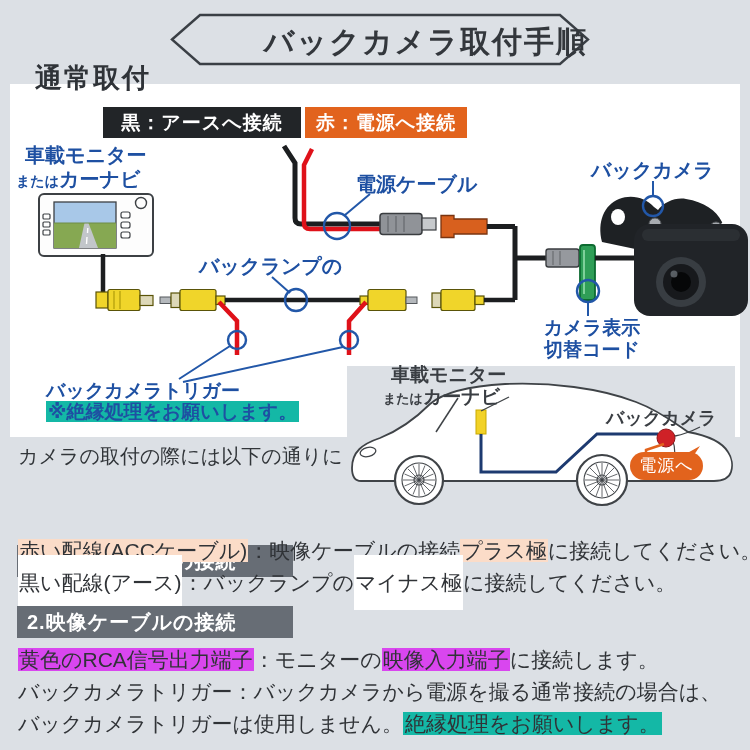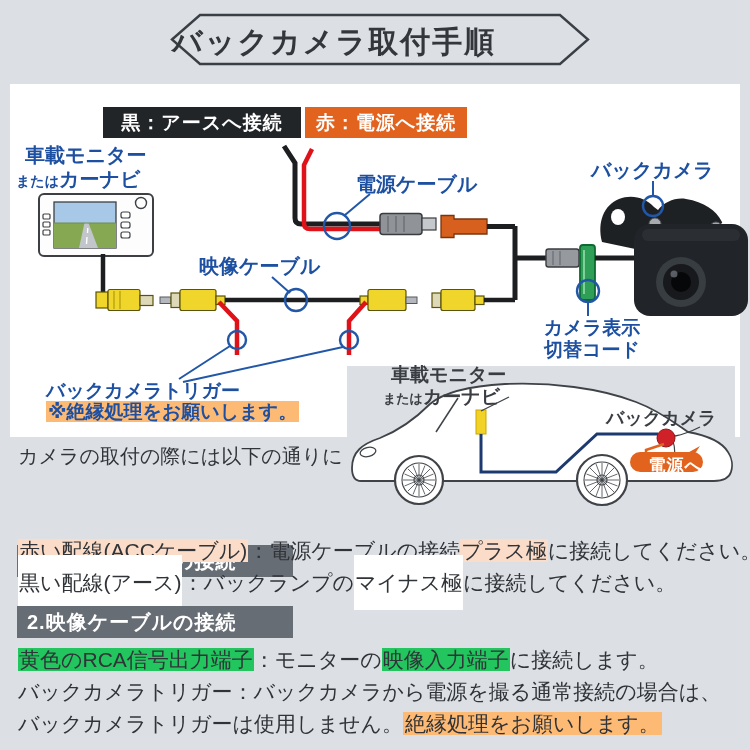--- a/index.html
+++ b/index.html
@@ -1,46 +1,46 @@
 <!DOCTYPE html>
 <html><head>
 <meta charset="utf-8">
 <style>
   html,body{margin:0;padding:0;}
   body{font-family:"Liberation Sans","DejaVu Sans",sans-serif;}
   .page{position:relative;width:750px;height:750px;background:#dce0e5;overflow:hidden;}
   .whitebox{position:absolute;left:10px;top:84px;width:730px;height:353px;background:#ffffff;}
   .diagram-svg{position:absolute;left:0;top:0;width:750px;height:750px;z-index:2;pointer-events:none;}
   .lbl{position:absolute;z-index:3;white-space:nowrap;}
-  .banner-text{left:172px;top:22px;width:416px;text-align:left;font-size:30px;font-weight:bold;color:#33373c;letter-spacing:2px;}
+  .banner-text{left:172px;top:22px;width:416px;text-align:right;font-size:30px;font-weight:bold;color:#33373c;letter-spacing:2px;}
   .heading{left:35px;top:60px;font-size:27px;font-weight:bold;color:#2f3338;letter-spacing:2px;}
   .tag{height:31px;line-height:31px;text-align:center;color:#ffffff;font-size:19px;font-weight:bold;letter-spacing:1px;}
   .tag-black{left:103px;top:107px;width:198px;background:#222528;}
   .tag-red{left:305px;top:107px;width:162px;background:#e2631d;}
   .blue{color:#1e50a2;font-weight:bold;}
   .mon-label{left:16px;top:144px;line-height:22px;}
   .mon-label .big{font-size:20px;}
   .mon-label .small{font-size:14px;}
   .pw-label{left:356px;top:171px;font-size:20px;}
   .bc-label{left:591px;top:157px;font-size:20px;}
   .vc-label{left:199px;top:253px;font-size:20px;}
   .sw-label{left:536px;top:317px;width:112px;text-align:center;font-size:19px;line-height:22px;}
   .tr-label{left:46px;top:378px;font-size:19px;}
   .tr-note{left:46px;top:399px;font-size:19px;}
-  .hl-green{background:#fdba74;padding:0 2px;}
+  .hl-green{background:#14b8a6;padding:0 2px;}
   .hl-pink{background:#fbdcc8;padding:0 1px;}
   .hl-white{background:#ffffff;padding:16px 1px;}
-  .hl-yellow{background:#22c55e;padding:0 1px;}
+  .hl-yellow{background:#d946ef;padding:0 1px;}
   .car-label{color:#3a3e43;font-weight:bold;line-height:21px;}
   .car-mon{left:383px;top:364px;}
   .car-mon .big{font-size:19px;}
   .car-mon .small{font-size:13px;}
   .car-bc{left:606px;top:408px;font-size:18px;}
-  .badge{left:630px;top:452px;width:73px;height:20px;background:#e2631d;border-radius:14px;
-         color:#fff;font-size:17px;font-weight:bold;text-align:right;line-height:28px;letter-spacing:1px;}
+  .badge{left:630px;top:452px;width:73px;height:28px;background:#e2631d;border-radius:14px;
+         color:#fff;font-size:17px;font-weight:normal;text-align:center;line-height:28px;letter-spacing:1px;}
   .intro{left:18px;top:444px;font-size:20px;color:#313539;line-height:25px;}
   .intro span{display:block;}
   .secbar{left:17px;width:266px;height:32px;background:#676d75;color:#ffffff;
           font-size:20px;font-weight:bold;line-height:32px;padding-left:10px;letter-spacing:1px;}
   .sec1{top:517px;margin-top:28px;} .sec2{top:606px;}
   .bodyline{left:18px;font-size:21px;color:#303337;}
   .bl1{top:537px;} .bl2{top:569px;} .bl3{top:646px;} .bl4{top:678px;} .bl5{top:710px;}
 </style>
 </head>
 <body>
@@ -175,32 +175,33 @@
       <path d="M481,434 V472 H556 L597,434 H658" stroke="#1d3a70" stroke-width="3" fill="none"></path>
       <circle cx="666" cy="438" r="9" fill="#cf2127" stroke="#8e1418" stroke-width="1"></circle>
       <path d="M664,444 L646,450 L646,456" stroke="#e2631d" stroke-width="2.5" fill="none"></path>
       <polygon points="682,456 700,446 692,458" fill="#e2631d"></polygon>
       <path d="M509,397 L481,411" stroke="#3f4347" stroke-width="1.3"></path>
       <path d="M700,427 Q686,434 675,436" stroke="#3f4347" stroke-width="1.3" fill="none"></path>
     </g>
   </svg>
 
   <div class="lbl banner-text">バックカメラ取付手順</div>
+  <div class="lbl heading">通常取付</div>
 
   <div class="lbl tag tag-black">黒：アースへ接続</div>
   <div class="lbl tag tag-red">赤：電源へ接続</div>
 
   <div class="lbl blue mon-label">
     <span class="big" style="margin-left:9px">車載モニター</span><br>
     <span class="small">または</span><span class="big">カーナビ</span>
   </div>
 
   <div class="lbl blue pw-label">電源ケーブル</div>
   <div class="lbl blue bc-label">バックカメラ</div>
-  <div class="lbl blue vc-label">映像ケーブル</div>
+  <div class="lbl blue vc-label">バックランプの</div>
 
   <div class="lbl blue sw-label">
     <span>カメラ表示</span><br>
     <span>切替コード</span>
   </div>
 
   <div class="lbl blue tr-label">バックカメラトリガー</div>
   <div class="lbl blue tr-note"><span class="hl-green">※絶縁処理をお願いします。</span></div>
 
   <div class="lbl car-label car-mon">
@@ -210,21 +211,21 @@
   <div class="lbl car-label car-bc">バックカメラ</div>
   <div class="lbl badge">電源へ</div>
 
   <div class="lbl intro">
     <span>カメラの取付の際には以下の通りに</span>
   </div>
 
   <div class="lbl secbar sec1">1.電源ケーブルの接続</div>
 
   <div class="lbl bodyline bl1">
-    <span class="hl-pink">赤い配線(ACCケーブル)</span><span>：電源ケーブルの接続</span><span class="hl-pink">プラス極</span><span>に接続してください。</span>
+    <span class="hl-pink">赤い配線(ACCケーブル)</span><span>：映像ケーブルの接続</span><span class="hl-pink">プラス極</span><span>に接続してください。</span>
   </div>
   <div class="lbl bodyline bl2">
     <span class="hl-white">黒い配線(アース)</span><span>：バックランプの</span><span class="hl-white">マイナス極</span><span>に接続してください。</span>
   </div>
 
   <div class="lbl secbar sec2">2.映像ケーブルの接続</div>
 
   <div class="lbl bodyline bl3">
     <span class="hl-yellow">黄色のRCA信号出力端子</span><span>：モニターの</span><span class="hl-yellow">映像入力端子</span><span>に接続します。</span>
   </div>

